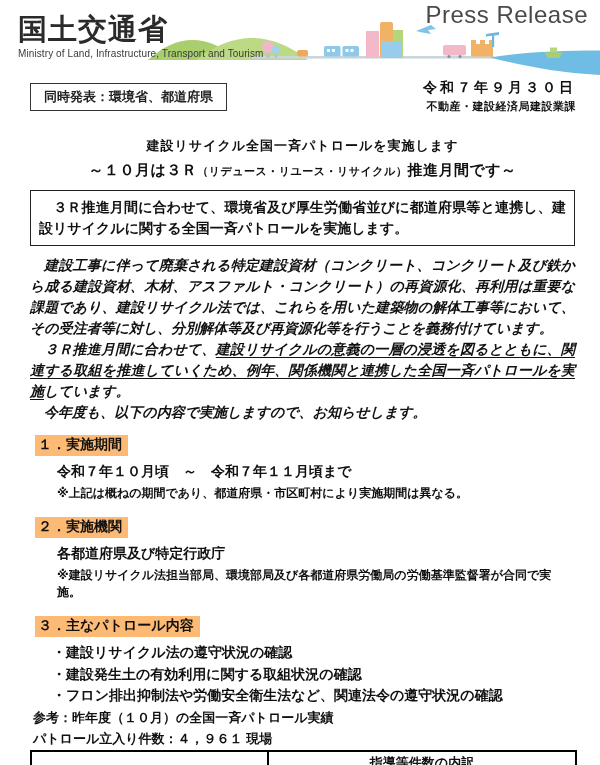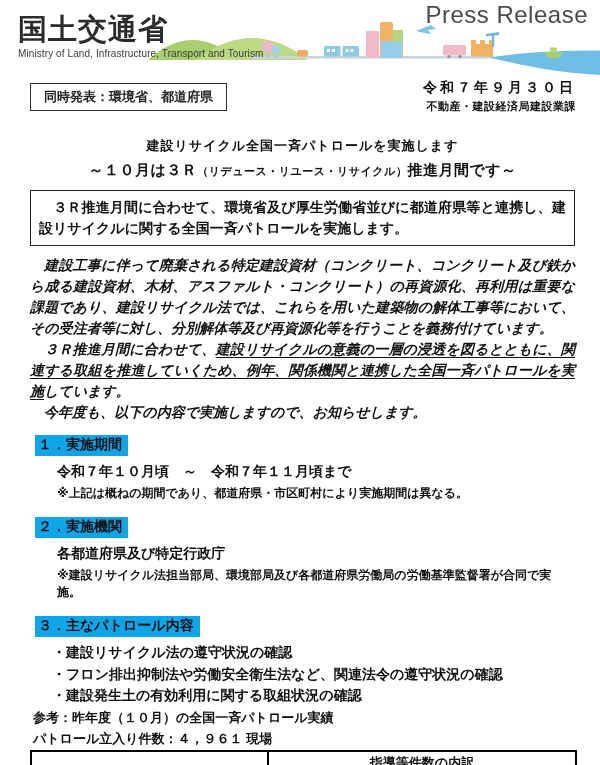--- a/index.html
+++ b/index.html
@@ -27,21 +27,21 @@
   .title-sub { text-align: center; font-size: 15px; font-weight: 700; letter-spacing: 0.5px; line-height: 22px; color: #111; }
   .title-sub .small { font-size: 11px; }
 
   .lead-box { margin-top: 8px; border: 1.6px solid #222; padding: 6px 8px; font-size: 14px; font-weight: 600; line-height: 21px; text-align: justify; color: #111; }
 
   .body-text { margin-top: 9px; font-size: 14px; font-weight: 600; line-height: 21px; text-align: justify; color: #111; font-style: italic; }
   .body-text .u { text-decoration: underline; text-underline-offset: 3px; text-decoration-thickness: 1px; }
 
   .section { margin-top: 15px; }
   .section.first { margin-top: 12px; }
-  .sec-heading { display: inline-block; margin-left: 5px; background: #0ea5e9; padding: 1px 6px 2px 3px; font-size: 14px; font-weight: 700; color: #111; }
+  .sec-heading { display: inline-block; margin-left: 5px; background: #fdba74; padding: 1px 6px 2px 3px; font-size: 14px; font-weight: 700; color: #111; }
   .sec-content { margin: 5px 0 0 27px; font-size: 14px; font-weight: 700; color: #111; line-height: 20px; }
   .sec-note { margin: 4px 0 0 27px; font-size: 12px; font-weight: 600; color: #111; line-height: 17px; }
   .sec-bullet { margin: 0 0 0 22px; font-size: 14px; font-weight: 600; color: #111; line-height: 21.5px; }
   .sec-bullets { margin-top: 5px; }
 
   .reference { margin-left: 3px; }
   .ref-line { font-size: 13px; font-weight: 700; color: #111; line-height: 21px; }
 
   table.patrol { border-collapse: collapse; border: 2px solid #000; margin-top: 1px; table-layout: fixed; width: 545px; }
   table.patrol td { border: 1px solid #000; text-align: center; font-size: 13px; font-weight: 700; color: #111; padding: 2px 1px; }
@@ -141,22 +141,22 @@
     <div class="section">
       <div class="sec-heading">２．実施機関</div>
       <div class="sec-content">各都道府県及び特定行政庁</div>
       <div class="sec-note">※建設リサイクル法担当部局、環境部局及び各都道府県労働局の労働基準監督署が合同で実施。</div>
     </div>
 
     <div class="section">
       <div class="sec-heading">３．主なパトロール内容</div>
       <div class="sec-bullets">
         <div class="sec-bullet">・建設リサイクル法の遵守状況の確認</div>
+        <div class="sec-bullet">・建設発生土の有効利用に関する取組状況の確認</div>
         <div class="sec-bullet">・フロン排出抑制法や労働安全衛生法など、関連法令の遵守状況の確認</div>
-        <div class="sec-bullet">・建設発生土の有効利用に関する取組状況の確認</div>
       </div>
     </div>
 
     <div class="reference">
       <div class="ref-line">参考：昨年度（１０月）の全国一斉パトロール実績</div>
       <div class="ref-line">パトロール立入り件数：４，９６１ 現場</div>
     </div>
 
     <table class="patrol">
       <colgroup>

